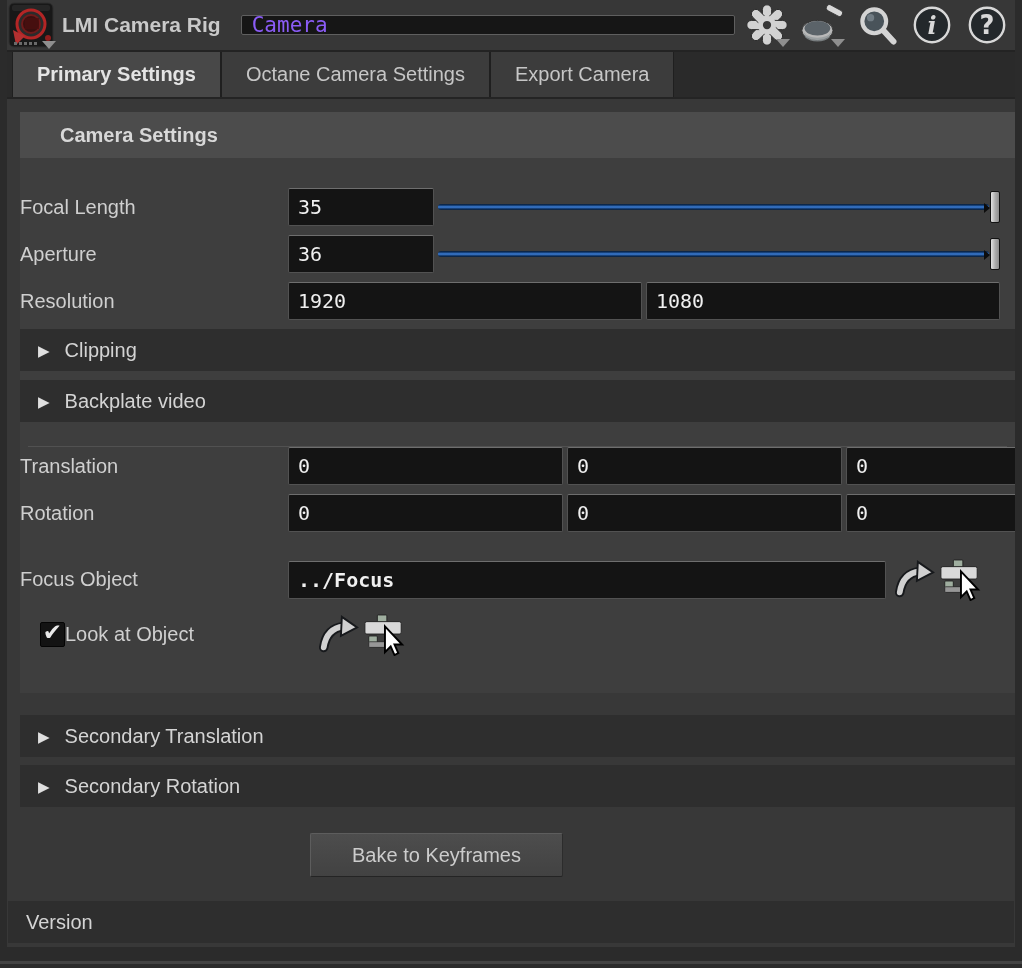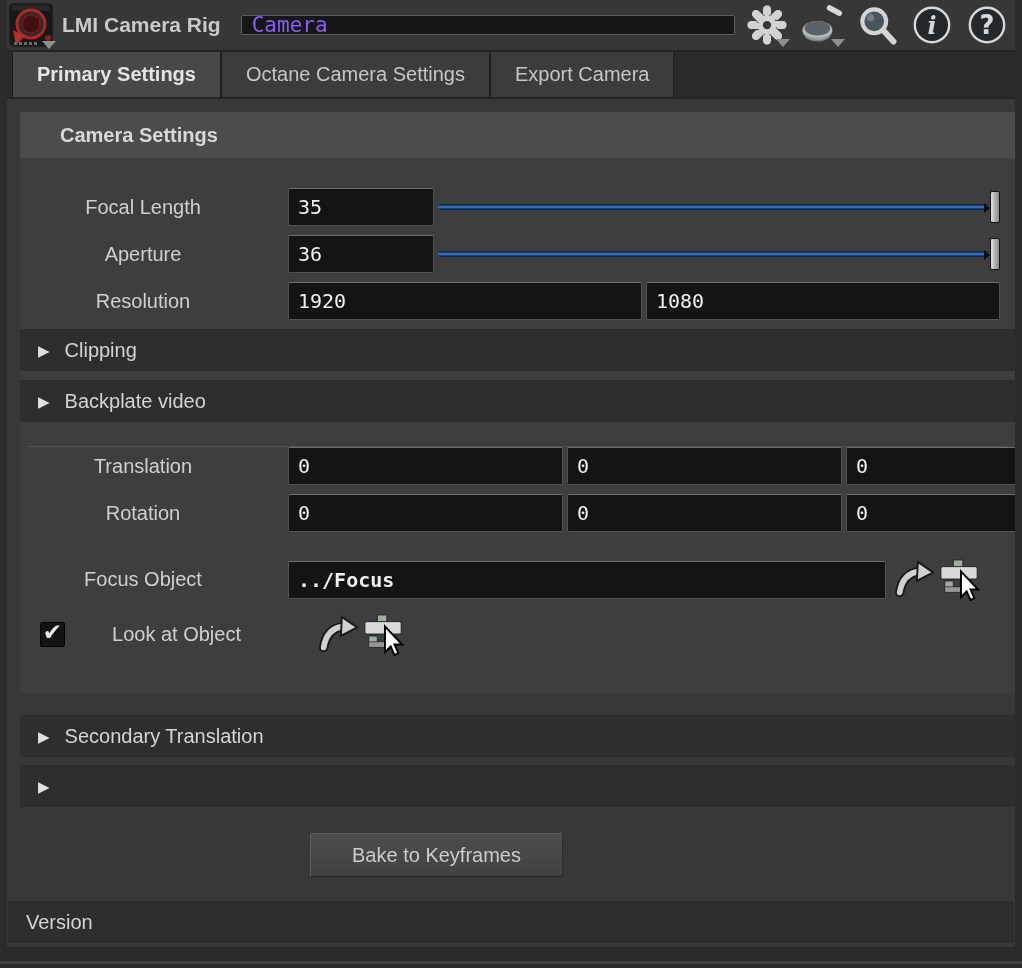--- a/index.html
+++ b/index.html
@@ -29,21 +29,21 @@
   
   .panel-body { position:relative; padding-top:13px; }
 
   
   .group { margin-left:13px; width:995px; background:#3e3e3e; padding-bottom:28px; }
   .group-hdr { height:46px; background:#4c4c4c; display:flex; align-items:center; padding-left:40px;
                font-size:20px; font-weight:bold; color:#d8d8d8; }
   .group-inner { padding-top:30px; }
 
   .row { display:flex; align-items:center; margin-bottom:9px; }
-  .plabel { width:268px; text-align:center; padding-right:22px; color:#cfcfcf; font-size:20px; flex:0 0 auto; white-space:nowrap; }
+  .plabel { width:268px; text-align:left; padding-right:22px; color:#cfcfcf; font-size:20px; flex:0 0 auto; white-space:nowrap; }
   .pfield { height:38px; background:#141414; border:1px solid #525252; border-top-color:#6e6e6e; border-radius:2px;
             color:#f0f0f0; font-family:"DejaVu Sans Mono",monospace; font-size:20px; padding:0 9px; }
   .pfield.small { width:146px; }
   .pfield.res { width:344px; }
   .pfield.path { width:598px; font-weight:bold; }
   .vec { display:flex; gap:4px; flex:1; margin-right:15px; }
   .vec .pfield { flex:1; min-width:0; }
 
   
   .slider { position:relative; flex:1; height:38px; margin-left:4px; margin-right:15px; cursor:pointer; }
@@ -283,20 +283,21 @@
         </div>
       </div>
 
       
       <div class="fold root mt22" style="margin-top:22px;">
         <span class="tri">▶</span>
         <span class="ftxt">Secondary Translation</span>
       </div>
       <div class="fold root">
         <span class="tri">▶</span>
+        <span class="ftxt">Secondary Rotation</span>
       </div>
 
       
       <button class="bake">Bake to Keyframes</button>
 
       
       <div class="fold version">
 
         <span class="ftxt">Version</span>
       </div>

